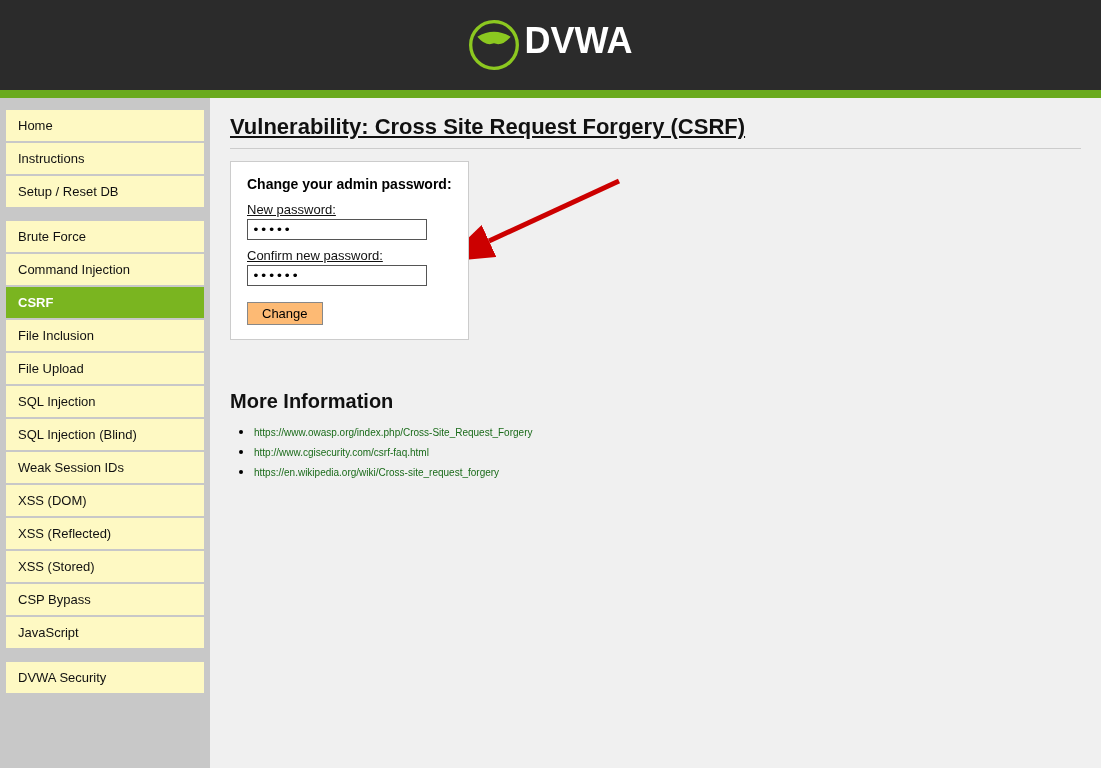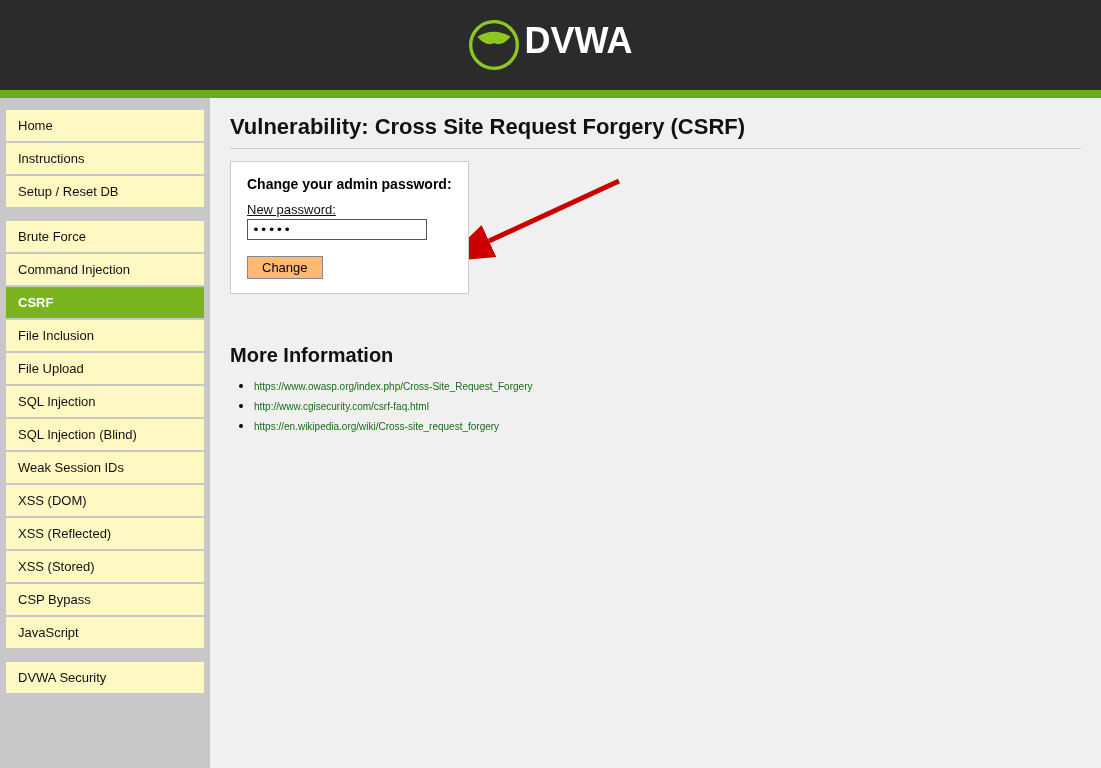--- a/index.html
+++ b/index.html
@@ -78,20 +78,21 @@
       overflow: hidden;
     }
 
     .page-title {
       font-size: 22px;
       font-weight: bold;
       color: #111;
       margin-bottom: 12px;
       border-bottom: 1px solid #ccc;
       padding-bottom: 8px;
+      text-decoration: underline;
     }
 
     .content-box {
       background: white;
       border: 1px solid #ccc;
       padding: 14px 16px;
       margin-bottom: 20px;
       max-width: 620px;
       position: relative;
     }
@@ -205,20 +206,24 @@
     
     <div style="position:relative; display:inline-block; margin-bottom: 20px;">
       <div class="content-box">
         <h3>Change your admin password:</h3>
 
         <div class="form-group">
           <label class="form-label">New password:</label>
           <input type="password" class="form-input" value="12345" style="">
         </div>
 
+        <div class="form-group">
+          <label class="form-label">Confirm new password:</label>
+          <input type="password" class="form-input" value="123456" style="">
+        </div>
 
         <button class="change-btn">Change</button>
       </div>
 
       
       <svg style="position:absolute; right:-160px; top:10px; width:160px; height:100px;" viewBox="0 0 160 100" xmlns="http://www.w3.org/2000/svg">
 
         <defs>
           <marker id="arrowhead" markerWidth="10" markerHeight="7" refX="0" refY="3.5" orient="auto">
             <polygon points="0 0, 10 3.5, 0 7" fill="#cc0000"></polygon>

